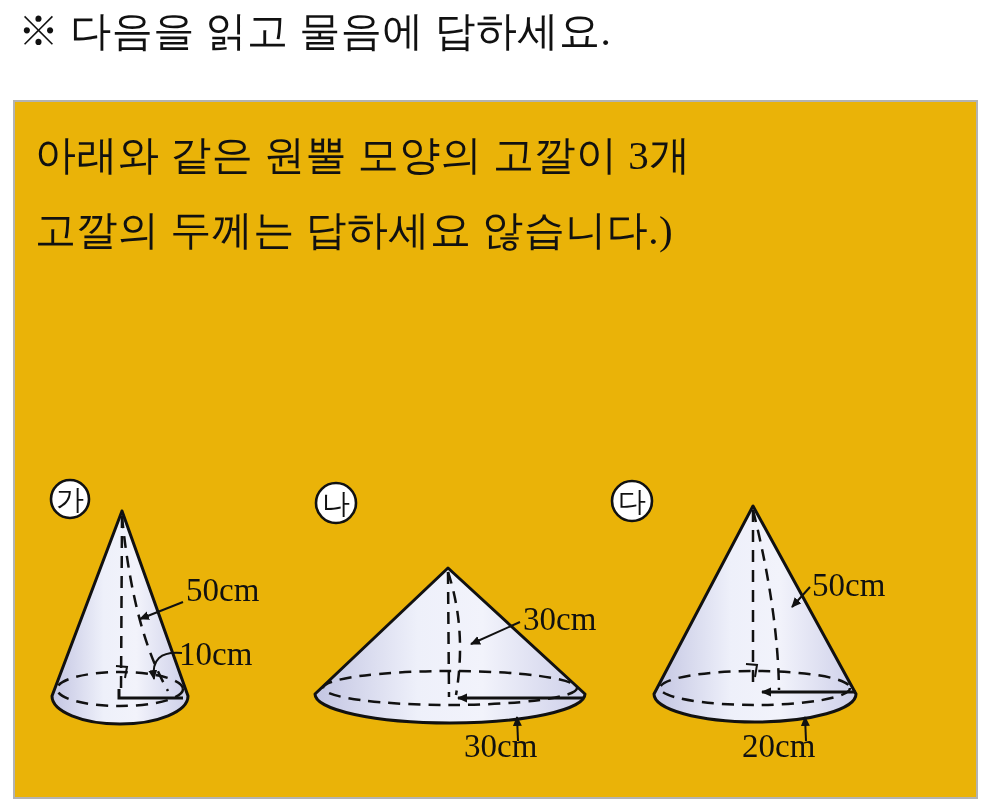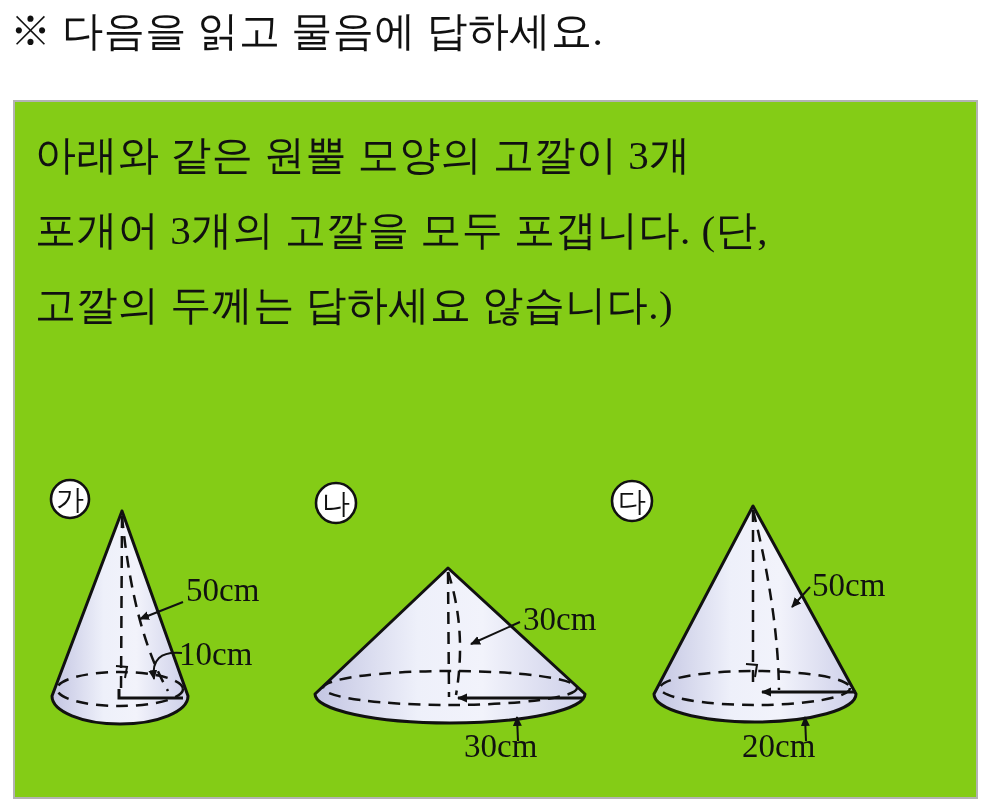--- a/index.html
+++ b/index.html
@@ -2,26 +2,26 @@
 <html><head>
 <meta charset="utf-8">
 <style>
   html,body{margin:0;padding:0;}
   body{
     width:993px;height:809px;position:relative;background:#ffffff;
     font-family:"Liberation Serif","DejaVu Serif",serif;color:#111;
     overflow:hidden;
   }
   .instruction{
-    position:absolute;left:10px;top:4px;width:970px;
+    position:absolute;left:18px;top:4px;width:970px;
     font-size:41px;letter-spacing:0.5px;white-space:nowrap;
   }
   .problem-box{
     position:absolute;left:13px;top:100px;width:965px;height:699px;
-    border:2px solid #b3b3b3;background:#84cc16;box-sizing:border-box;
+    border:2px solid #b3b3b3;background:#eab308;box-sizing:border-box;
   }
   .problem-text{
     position:absolute;left:20px;top:16px;width:920px;
     font-size:41px;line-height:75px;letter-spacing:0.5px;
   }
   .problem-text p{margin:0;white-space:nowrap;}
   svg.fig{position:absolute;left:0;top:0;width:993px;height:809px;}
   .cone-outline{fill:url(#coneGrad);stroke:#111;stroke-width:3;stroke-linejoin:round;}
   .dashed{fill:none;stroke:#111;stroke-width:2.5;stroke-dasharray:12 8;stroke-linecap:butt;}
   .solidline{fill:none;stroke:#111;stroke-width:3;}
@@ -32,21 +32,20 @@
   .badge-text{font-family:"Liberation Serif","DejaVu Serif",serif;font-size:28px;fill:#111;text-anchor:middle;}
 </style>
 </head>
 <body>
 
 <div class="instruction">※ 다음을 읽고 물음에 답하세요.</div>
 
 <div class="problem-box">
   <div class="problem-text">
     <p>아래와 같은 원뿔 모양의 고깔이 3개</p>
-    <p>포개어 3개의 고깔을 모두 포갭니다. (단,</p>
     <p>고깔의 두께는 답하세요 않습니다.)</p>
   </div>
 </div>
 
 <svg class="fig" viewBox="0 0 993 809">
   <defs>
     <linearGradient id="coneGrad" x1="0" y1="0" x2="1" y2="0">
       <stop offset="0" stop-color="#c3c5e2"></stop>
       <stop offset="0.38" stop-color="#eef0fa"></stop>
       <stop offset="0.62" stop-color="#f2f3fb"></stop>

